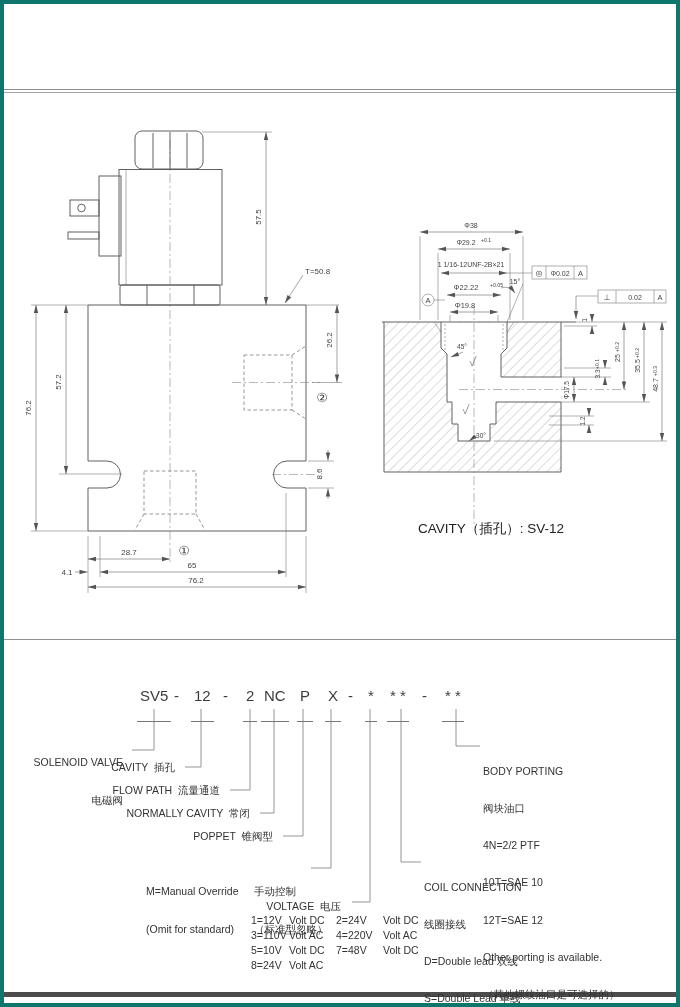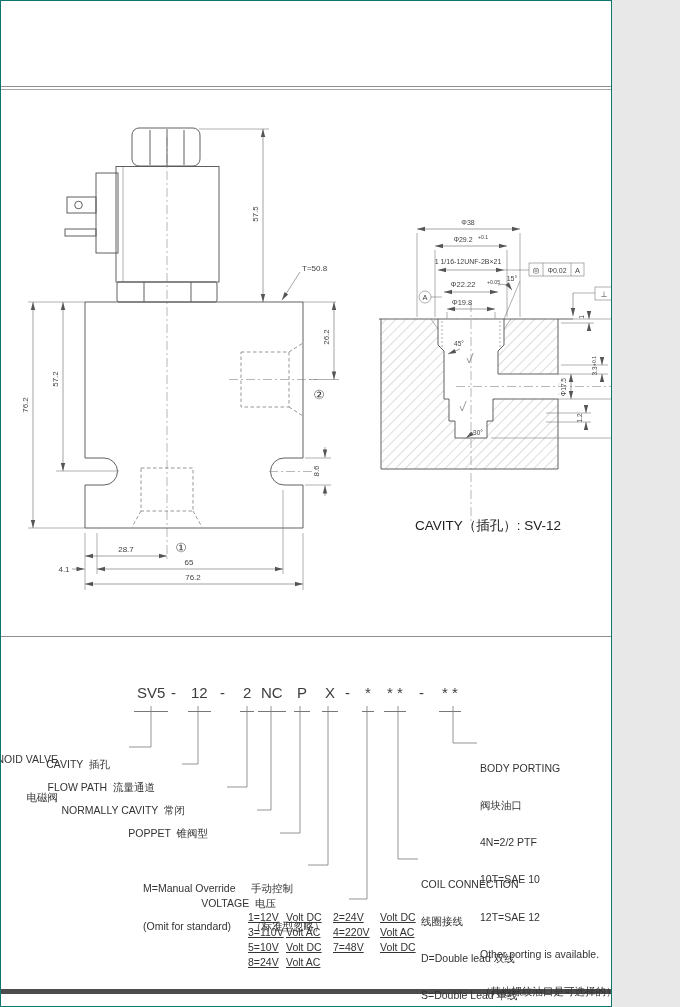--- a/index.html
+++ b/index.html
@@ -1,16 +1,16 @@
 <!DOCTYPE html>
 <html><head>
 <meta charset="utf-8">
 <style>
   html,body{margin:0;padding:0;background:#e8e8e8;}
-  .page{position:relative;width:612px;height:1007px;background:#fff;border:1px solid #0f766e;
+  .page{position:relative;width:680px;height:1007px;background:#fff;border:4px solid #0f766e;
         font-family:"Liberation Sans", sans-serif;overflow:hidden;box-sizing:border-box;}
   svg.layer{position:absolute;left:0;top:0;pointer-events:none;}
   
   .ln{stroke:#585858;stroke-width:0.95;fill:none;}
   .tn{stroke:#6f6f6f;stroke-width:0.55;fill:none;}
   .cn{stroke:#7a7a7a;stroke-width:0.8;fill:none;}
   .cl{stroke:#7c7c7c;stroke-width:0.55;fill:none;stroke-dasharray:9 3 2 3;}
   .dsh{stroke:#6a6a6a;stroke-width:0.7;fill:none;stroke-dasharray:3.5 2.5;}
   .dsh2{stroke:#6a6a6a;stroke-width:0.55;fill:none;stroke-dasharray:2 2;}
   .dm{stroke:#666;stroke-width:0.6;fill:none;marker-start:url(#ar);marker-end:url(#ar);}
@@ -25,25 +25,25 @@
   .port{font-size:12.5px;fill:#3a3a3a;}
   
   .hdr{position:absolute;left:0;top:0;width:100%;height:85px;border-bottom:1px solid #8f8f8f;background:#fff;}
   .hdr2{position:absolute;left:0;top:88px;width:100%;border-top:1px solid #a5a5a5;}
   .divider{position:absolute;left:0;top:635px;width:100%;border-top:1px solid #8f8f8f;}
   .botbar{position:absolute;left:0;top:988px;width:100%;height:5px;background:#4c4c4c;}
   
   .toorder{position:absolute;left:22px;top:647px;font-size:14.5px;color:#222;letter-spacing:.4px;white-space:pre;}
   .cavtitle{position:absolute;left:414px;top:516px;font-size:13.5px;color:#222;white-space:pre;}
   .seg{position:absolute;top:683px;font-size:15px;color:#3c3c3c;white-space:pre;}
-  .seg.u{border-bottom:1.3px solid #777;padding:0 3px 10px 3px;}
+  .seg.u{border-bottom:1.3px solid #777;padding:0 3px 17px 3px;}
   .lbl{position:absolute;font-size:10.5px;color:#333;line-height:12.5px;white-space:pre;}
   .lbl.r{text-align:right;}
   .vgrid{position:absolute;left:247px;top:910px;display:grid;grid-template-columns:38px 47px 47px 44px;
-         grid-auto-rows:15px;font-size:10.5px;color:#333;white-space:pre;text-decoration:underline;}
+         grid-auto-rows:15px;font-size:10.5px;color:#333;white-space:pre;}
   .tblock{position:absolute;font-size:10.5px;color:#333;line-height:12.4px;white-space:pre;}
 </style>
 </head>
 <body>
 
 <div class="page">
 
   <div class="hdr"></div>
   <div class="hdr2"></div>
   <div class="divider"></div>

